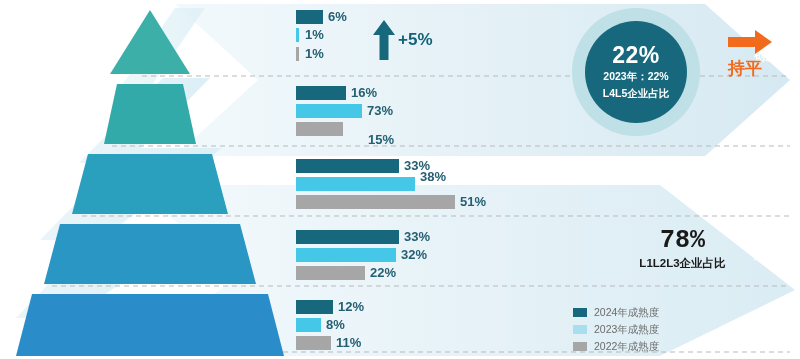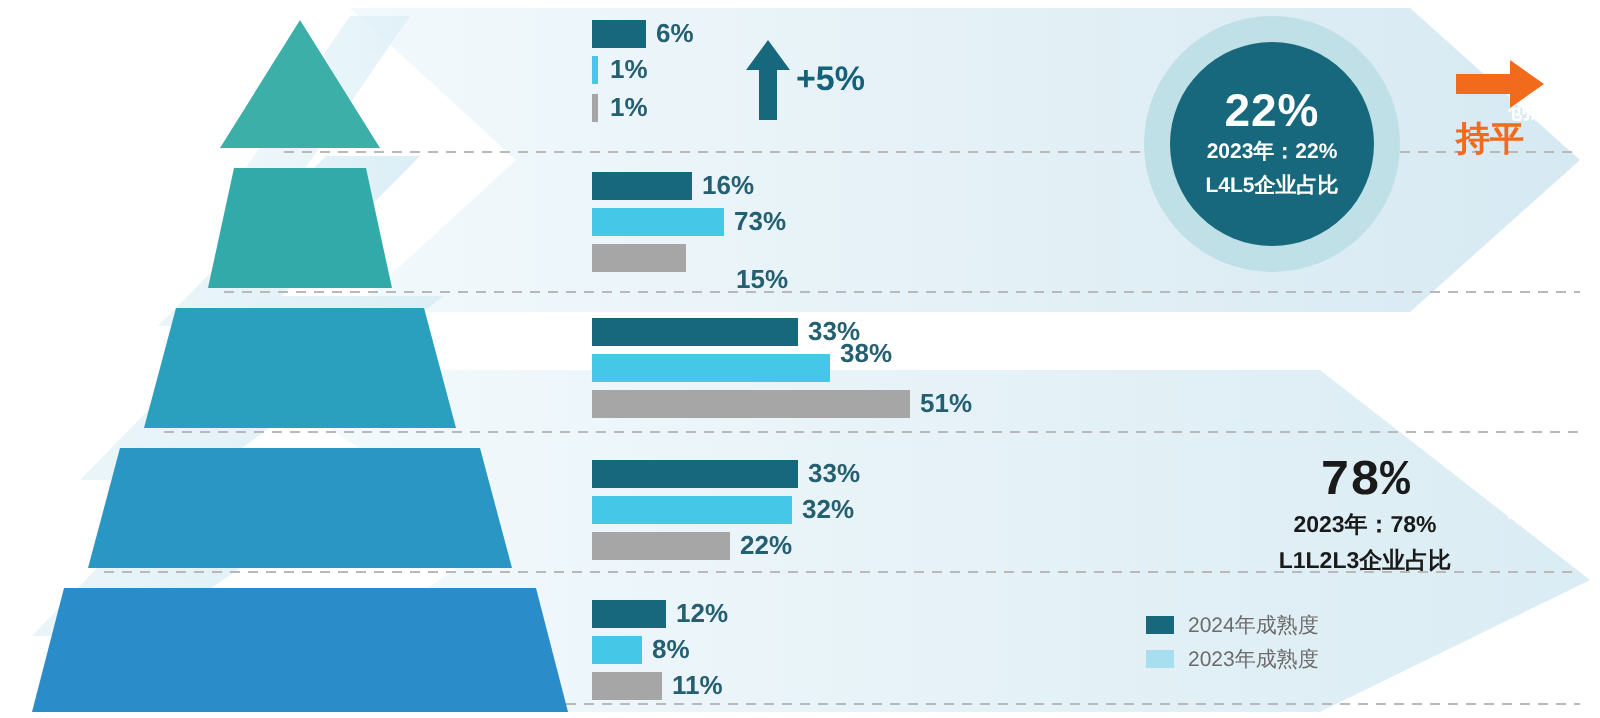--- a/index.html
+++ b/index.html
@@ -208,28 +208,31 @@
 
   <div id="flat-wrap">
     <svg width="44" height="24" viewBox="0 0 44 24">
       <path d="M 0 7 L 27 7 L 27 0 L 44 12 L 27 24 L 27 17 L 0 17 Z" fill="#f26a1b"></path>
     </svg>
     <div id="flat-text">持平</div>
   </div>
 
   <div id="big78">
     <div id="big78-num">78%</div>
-    <div class="big78-sub">2023年：78%</div>
     <div class="big78-sub">L1L2L3企业占比</div>
   </div>
 
   <div id="legend">
     <div class="legend-row">
       <span class="legend-swatch" style="background:#17687d;"></span>
       <span class="legend-text">2024年成熟度</span>
     </div>
     <div class="legend-row">
       <span class="legend-swatch" style="background:#a8dff0;"></span>
       <span class="legend-text">2023年成熟度</span>
     </div>
+    <div class="legend-row">
+      <span class="legend-swatch" style="background:#a6a6a6;"></span>
+      <span class="legend-text">2022年成熟度</span>
+    </div>
   </div>
 
 </div>
 
 </body></html>

